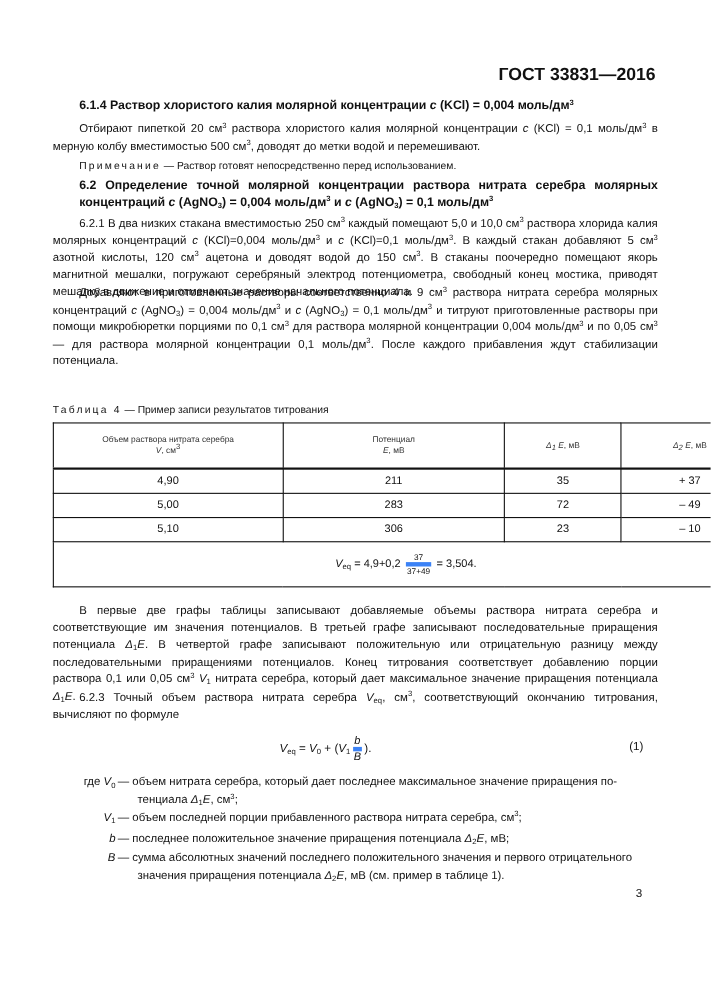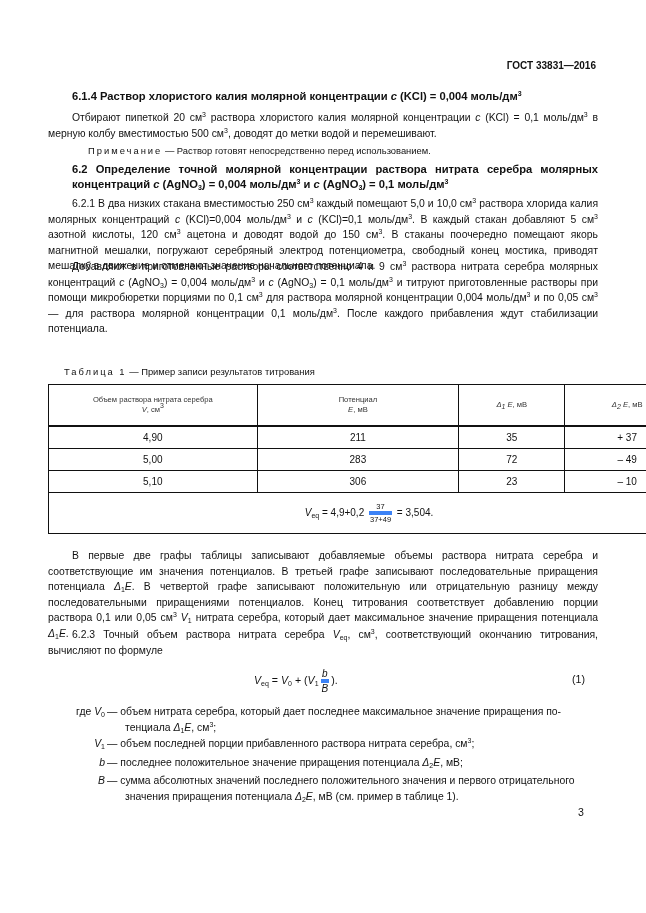--- a/index.html
+++ b/index.html
@@ -1,27 +1,27 @@
 <!DOCTYPE html>
 <html><head>
 <meta charset="utf-8">
 <style>
   html, body { margin: 0; padding: 0; background: #ffffff; }
   body { width: 646px; height: 913px; position: relative; overflow: hidden;
          font-family: "Liberation Sans", sans-serif; color: #111; }
   .page { position: absolute; left: 0; top: 0; width: 646px; height: 913px; }
   .abs { position: absolute; }
-  .hdr { right: 50px; top: 60px; font-weight: bold; font-size: 10px; }
+  .hdr { right: 50px; top: 60px; font-weight: bold; font-size: 16px; }
   .h { font-weight: bold; font-size: 11.2px; line-height: 15px; }
   .p { font-size: 10.4px; line-height: 15.6px; text-align: justify; }
   .ind { text-indent: 24px; }
   sup { font-size: 7px; vertical-align: 4px; line-height: 0; }
   sub { font-size: 7px; vertical-align: -2px; line-height: 0; }
   i { font-style: italic; }
-  .sp { letter-spacing: 2px; margin-left: 16px; }
+  .sp { letter-spacing: 2px; }
   table.t { position: absolute; left: 48px; top: 384px; width: 642px;
             border-collapse: collapse; font-size: 10px; }
   table.t td, table.t th { border: 1px solid #111; text-align: center; padding: 0; }
   table.t th { font-weight: normal; font-size: 7.6px; height: 40px; color: #333; line-height: 10px; }
   table.t thead tr { border-bottom: 2.5px solid #111; }
   table.t td { height: 21px; }
   table.t td.formula { height: 40px; font-size: 10px; }
   .frac { display: inline-block; vertical-align: middle; text-align: center; font-size: 7.5px; line-height: 9px; margin: 0 2px; }
   .frac .num { display: block; border-bottom: 4px solid #3b82f6; padding: 0 1px; }
   .frac .den { display: block; padding: 0 1px; }
@@ -43,21 +43,21 @@
   <div class="abs p ind" style="left:48px; top:110px; width:550px;">Отбирают пипеткой 20 см<sup>3</sup> раствора хлористого калия молярной концентрации <i>c</i> (KCl) = 0,1 моль/дм<sup>3</sup> в мерную колбу вместимостью 500 см<sup>3</sup>, доводят до метки водой и перемешивают.</div>
   <div class="abs" style="left:72px; top:145px; font-size:9.4px;"><span class="sp">Примечание</span> <span>— Раствор готовят непосредственно перед использованием.</span></div>
 
   <div class="abs h" style="left:72px; top:162px; width:526px; text-align:justify;">6.2 Определение точной молярной концентрации раствора нитрата серебра молярных концентраций <i>c</i> (AgNO<sub>3</sub>) = 0,004 моль/дм<sup>3</sup> и <i>c</i> (AgNO<sub>3</sub>) = 0,1 моль/дм<sup>3</sup></div>
 
   <div class="abs p ind" style="left:48px; top:196px; width:550px;">6.2.1 В два низких стакана вместимостью 250 см<sup>3</sup> каждый помещают 5,0 и 10,0 см<sup>3</sup> раствора хлорида калия молярных концентраций <i>c</i> (KCl)=0,004 моль/дм<sup>3</sup> и <i>c</i> (KCl)=0,1 моль/дм<sup>3</sup>. В каждый стакан добавляют 5 см<sup>3</sup> азотной кислоты, 120 см<sup>3</sup> ацетона и доводят водой до 150 см<sup>3</sup>. В стаканы поочередно помещают якорь магнитной мешалки, погружают серебряный электрод потенциометра, свободный конец мостика, приводят мешалку в движение и отмечают значение начального потенциала.</div>
 
   <div class="abs p ind" style="left:48px; top:259px; width:550px;">Добавляют в приготовленные растворы соответственно 4 и 9 см<sup>3</sup> раствора нитрата серебра молярных концентраций <i>c</i> (AgNO<sub>3</sub>) = 0,004 моль/дм<sup>3</sup> и <i>c</i> (AgNO<sub>3</sub>) = 0,1 моль/дм<sup>3</sup> и титруют приготовленные растворы при помощи микробюретки порциями по 0,1 см<sup>3</sup> для раствора молярной концентрации 0,004 моль/дм<sup>3</sup> и по 0,05 см<sup>3</sup> — для раствора молярной концентрации 0,1 моль/дм<sup>3</sup>. После каждого прибавления ждут стабилизации потенциала.</div>
 
 
-  <div class="abs" style="left:48px; top:366px; font-size:9.4px;"><span class="sp">Таблица 1</span> <span>— Пример записи результатов титрования</span></div>
+  <div class="abs" style="left:48px; top:366px; font-size:9.4px;"><span class="sp">Таблица 4</span> <span>— Пример записи результатов титрования</span></div>
 
   <table class="t">
     <colgroup>
       <col style="width:179px">
         <col style="width:173px">
         <col style="width:91px">
         <col style="width:107px">
     </colgroup>
     <thead>
       <tr>

